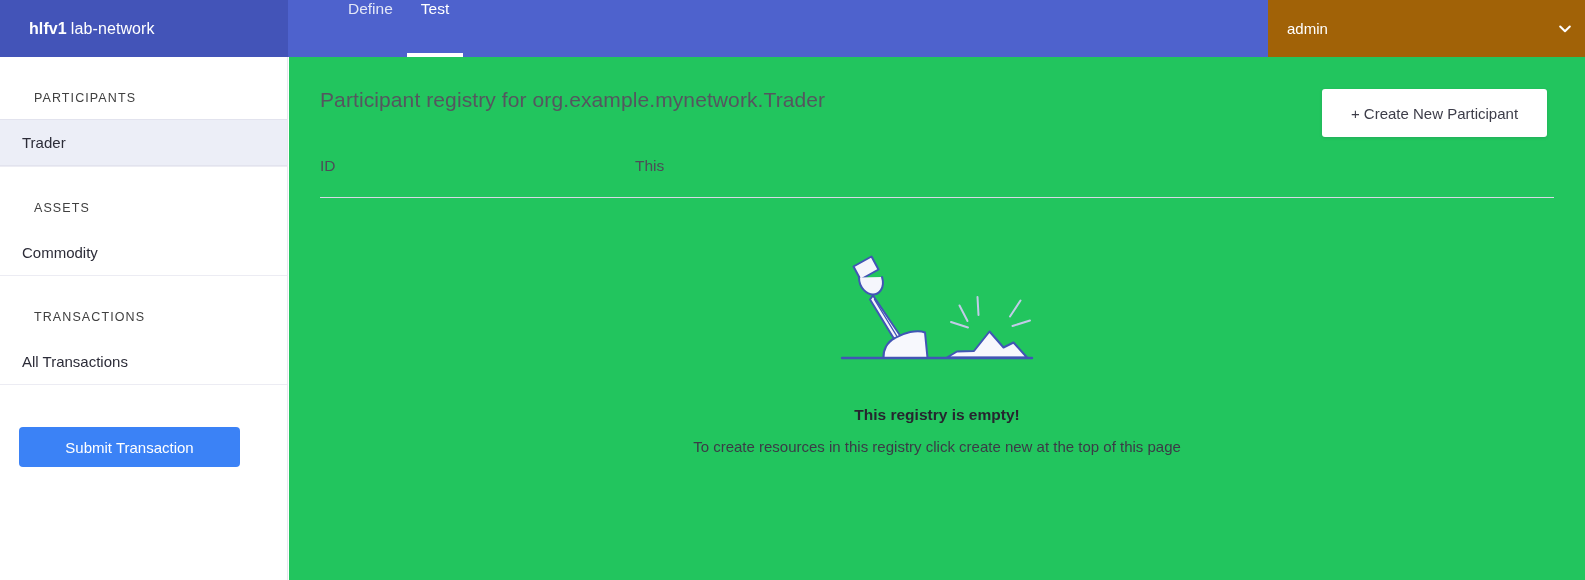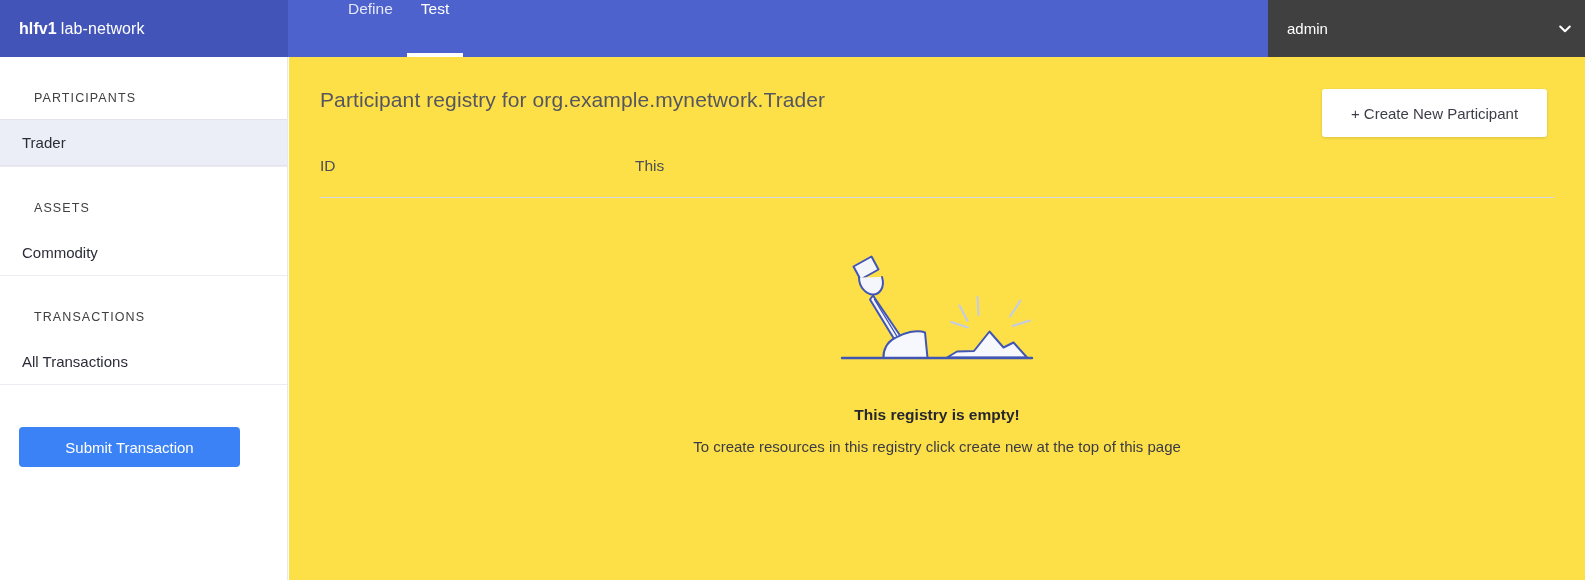--- a/index.html
+++ b/index.html
@@ -15,21 +15,21 @@
   .header {
     position: absolute; top: 0; left: 0;
     width: 1585px; height: 57px;
     background: #4e62cd;
     display: flex; align-items: stretch;
   }
   .brand {
     width: 288px; height: 57px;
     background: #4354b8;
     display: flex; align-items: center;
-    padding-left: 19px;
+    padding-left: 29px;
     color: #ffffff;
     font-size: 16px;
     letter-spacing: .1px;
   }
   .brand-strong { font-weight: bold; }
   .brand-rest { font-weight: normal; margin-left: 4px; }
 
   .tabs {
     display: flex; align-items: stretch;
     height: 57px;
@@ -50,21 +50,21 @@
     position: absolute;
     left: 0; right: 0; bottom: 0;
     height: 4px;
     background: #ffffff;
   }
 
   .header-spacer { flex: 1 1 auto; }
 
   .user-menu {
     width: 317px; height: 57px;
-    background: #404040;
+    background: #a16207;
     display: flex; align-items: center;
     padding: 0 12px 0 19px;
     color: #ffffff; font-size: 15px;
     cursor: pointer;
   }
   .user-name { flex: 1 1 auto; }
   .chevron {
     width: 16px; height: 16px;
     display: inline-block;
   }
@@ -106,21 +106,21 @@
     font-size: 15px;
     font-family: "Liberation Sans", sans-serif;
     cursor: pointer;
   }
 
   
   .main {
     position: absolute;
     top: 57px; left: 289px;
     width: 1296px; height: 523px;
-    background: #fde047;
+    background: #22c55e;
   }
   .main-head {
     position: relative;
     height: 100px;
   }
   .page-title {
     position: absolute;
     left: 31px; top: 31px;
     font-size: 21px;
     color: #55565f;

